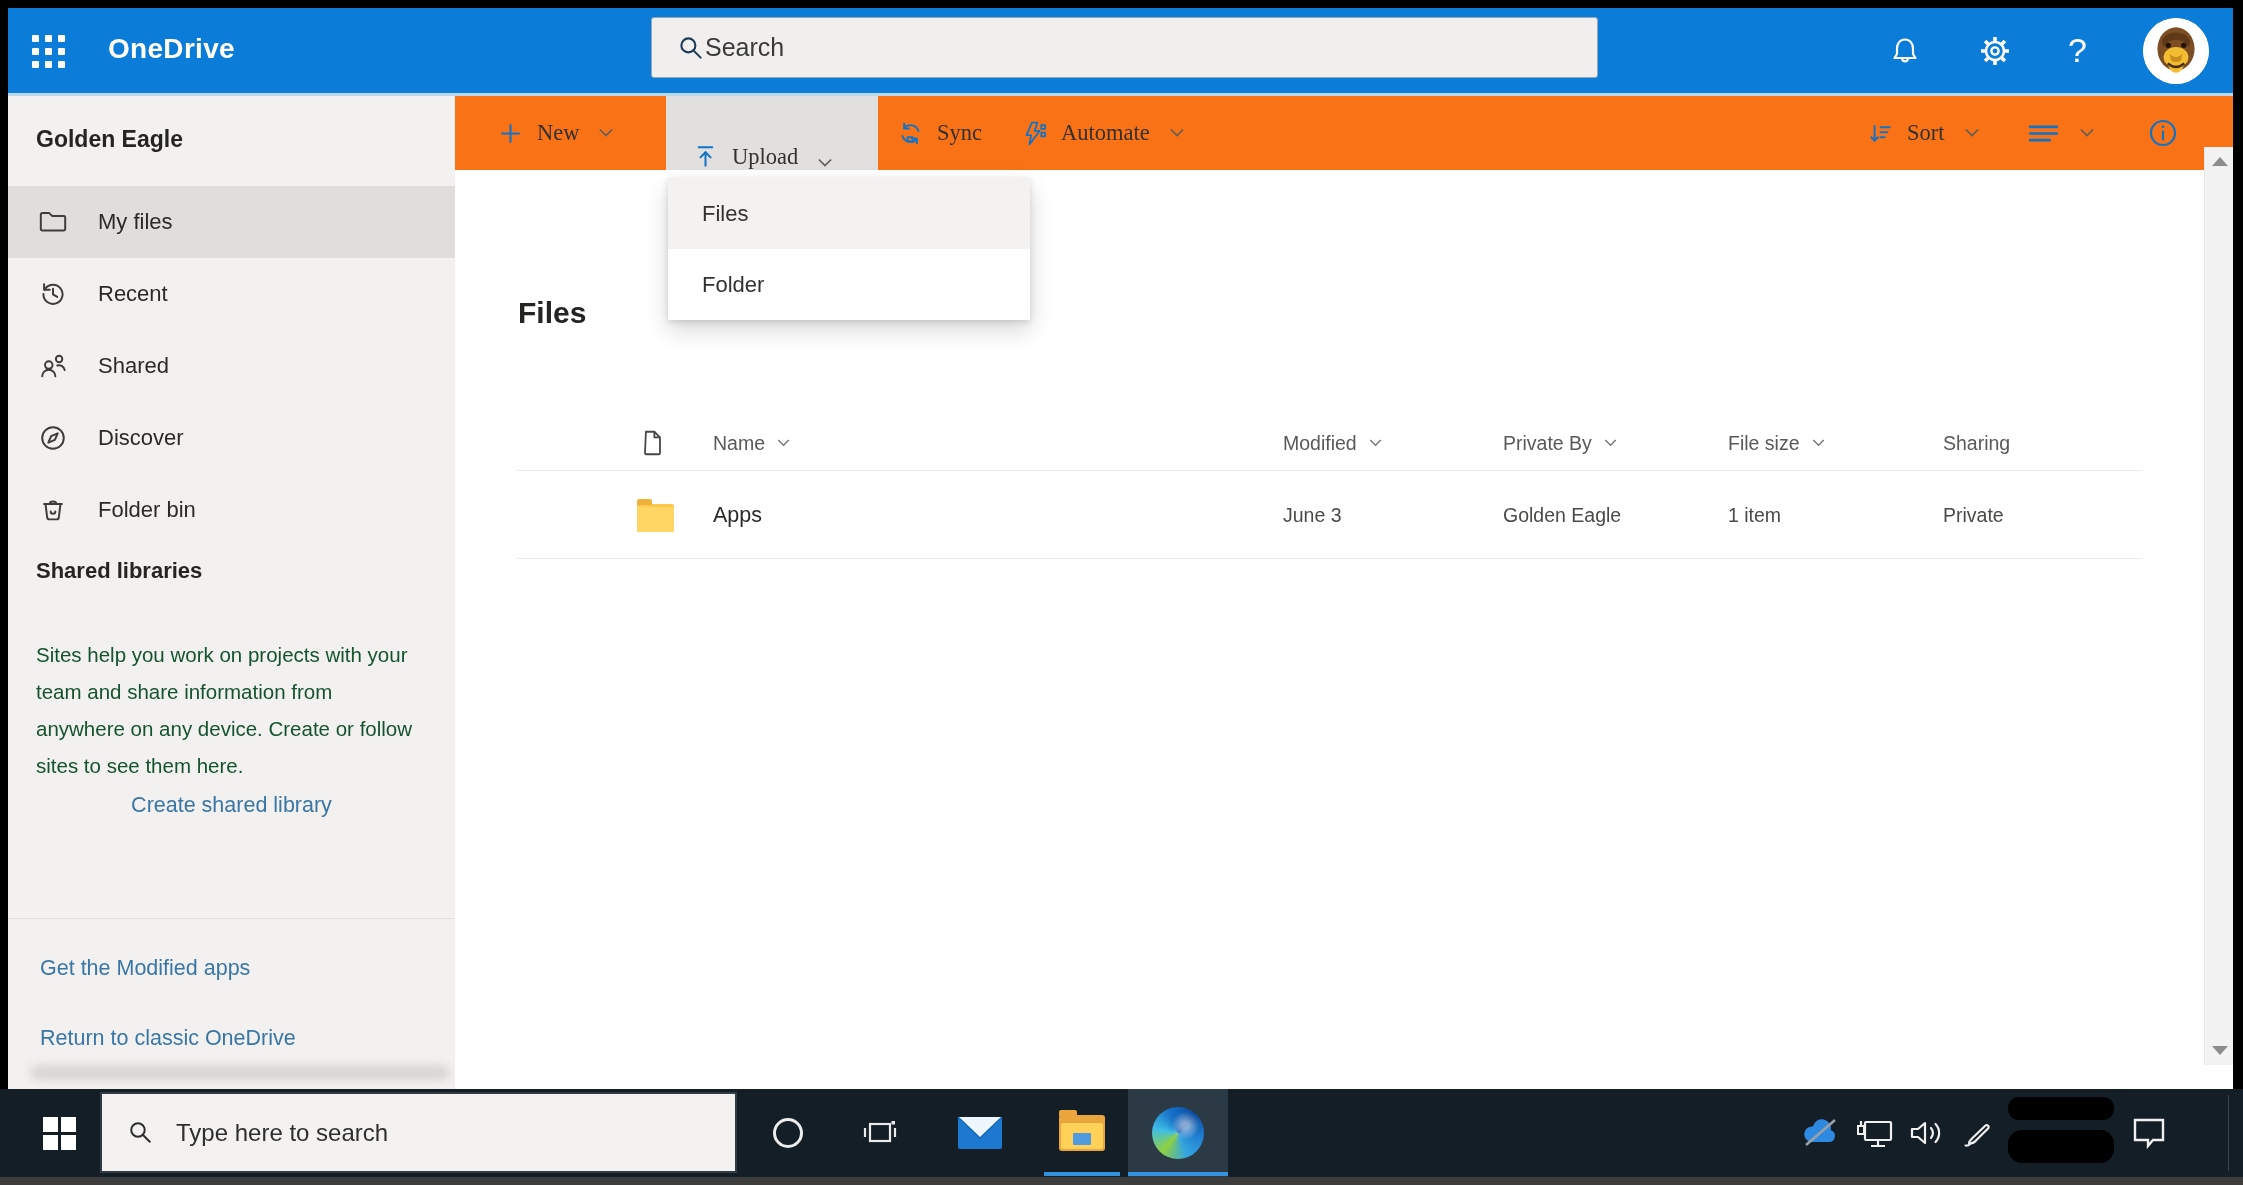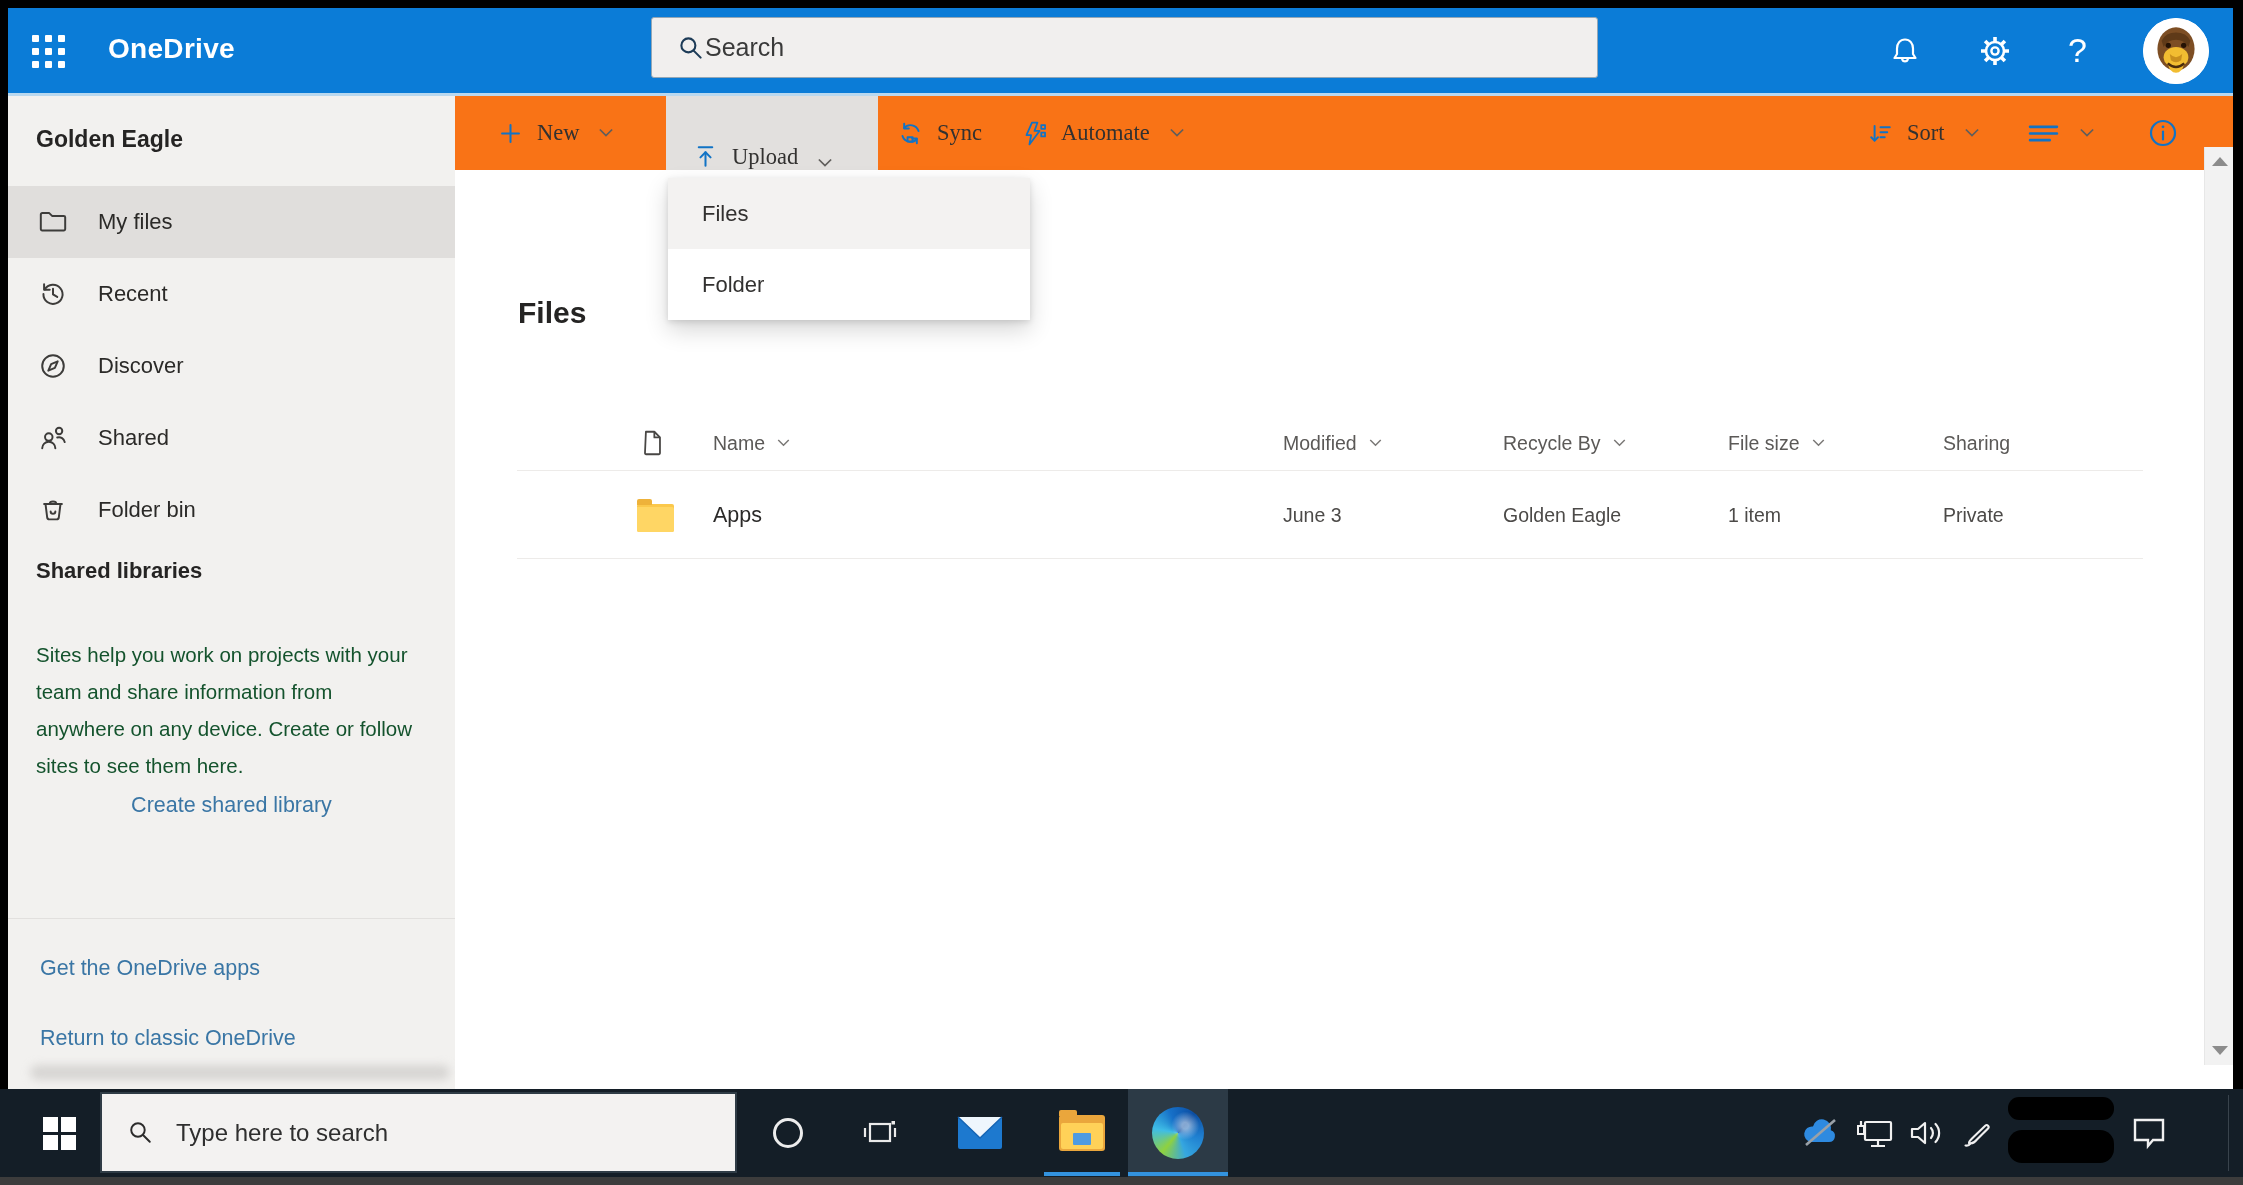--- a/index.html
+++ b/index.html
@@ -164,51 +164,51 @@
       </div>
       <div class="nav-item">
         <svg class="nicon" viewBox="0 0 32 32" fill="none" stroke="currentColor" stroke-width="2.1" stroke-linecap="round" stroke-linejoin="round">
           <path d="M6.5 5.5 v6 h6"></path>
           <path d="M7.2 11.2 A10.2 10.2 0 1 1 5.8 16"></path>
           <path d="M16 10.5 v6 l4.5 2.6"></path>
         </svg>
         <span>Recent</span>
       </div>
       <div class="nav-item">
-        <svg class="nicon" viewBox="0 0 32 32" fill="none" stroke="currentColor" stroke-width="2.1" stroke-linejoin="round">
-          <circle cx="16" cy="16" r="11.5"></circle>
-          <path d="M11 21 L14 14 L21 11 L18 18 z"></path>
-        </svg>
-        <span>Discover</span>
-      </div>
-      <div class="nav-item">
         <svg class="nicon" viewBox="0 0 32 32" fill="none" stroke="currentColor" stroke-width="2.1" stroke-linecap="round">
           <circle cx="11.5" cy="15" r="4"></circle>
           <path d="M4.5 27 a7 7 0 0 1 14 0"></path>
           <circle cx="22.5" cy="8.5" r="3.4"></circle>
           <path d="M20.5 15.4 a6.2 6.2 0 0 1 8 5"></path>
         </svg>
         <span>Shared</span>
+      </div>
+      <div class="nav-item">
+        <svg class="nicon" viewBox="0 0 32 32" fill="none" stroke="currentColor" stroke-width="2.1" stroke-linejoin="round">
+          <circle cx="16" cy="16" r="11.5"></circle>
+          <path d="M11 21 L14 14 L21 11 L18 18 z"></path>
+        </svg>
+        <span>Discover</span>
       </div>
       <div class="nav-item">
         <svg class="nicon" viewBox="0 0 32 32" fill="none" stroke="currentColor" stroke-width="2.1" stroke-linecap="round" stroke-linejoin="round">
           <path d="M6.5 9.5 h19"></path>
           <path d="M12.5 9.5 a3.5 2.6 0 0 1 7 0"></path>
           <path d="M8 9.5 l1.8 14.5 a2.4 2.4 0 0 0 2.4 2 h7.6 a2.4 2.4 0 0 0 2.4-2 L24 9.5"></path>
           <path d="M13.5 17.5 a2.5 2.5 0 0 0 5 0"></path>
         </svg>
         <span>Folder bin</span>
       </div>
     </div>
 
     <div class="abs sb-section-title">Shared libraries</div>
     <div class="abs sb-text">Sites help you work on projects with your team and share information from anywhere on any device. Create or follow sites to see them here.</div>
     <div class="abs sb-create">Create shared library</div>
     <div class="abs sb-divider"></div>
-    <div class="abs sb-link" style="top:860px;">Get the OneDrive apps</div>
+    <div class="abs sb-link" style="top:860px;">Get the Modified apps</div>
     <div class="abs sb-link" style="top:930px;">Return to classic OneDrive</div>
     <div class="abs sb-blur"></div>
   </div>
 
   <div class="abs content">
 
     <div class="abs toolbar">
       <div class="tb-btn" style="left:42px;">
         <svg class="tb-ic" viewBox="0 0 32 32" fill="none" stroke="currentColor" stroke-width="2.4" stroke-linecap="round">
             <path d="M16 6 v20 M6 16 h20"></path>
@@ -304,21 +304,21 @@
             <path d="M4 4 l7 7 7-7"></path>
           </svg>
       </div>
       <div class="thcell" style="left:828px;">
         <span>Modified</span>
         <svg class="chev" viewBox="0 0 22 16" fill="none" stroke="currentColor" stroke-width="2">
             <path d="M4 4 l7 7 7-7"></path>
           </svg>
       </div>
       <div class="thcell" style="left:1048px;">
-        <span>Recycle By</span>
+        <span>Private By</span>
         <svg class="chev" viewBox="0 0 22 16" fill="none" stroke="currentColor" stroke-width="2">
             <path d="M4 4 l7 7 7-7"></path>
           </svg>
       </div>
       <div class="thcell" style="left:1273px;">
         <span>File size</span>
         <svg class="chev" viewBox="0 0 22 16" fill="none" stroke="currentColor" stroke-width="2">
             <path d="M4 4 l7 7 7-7"></path>
           </svg>
       </div>

